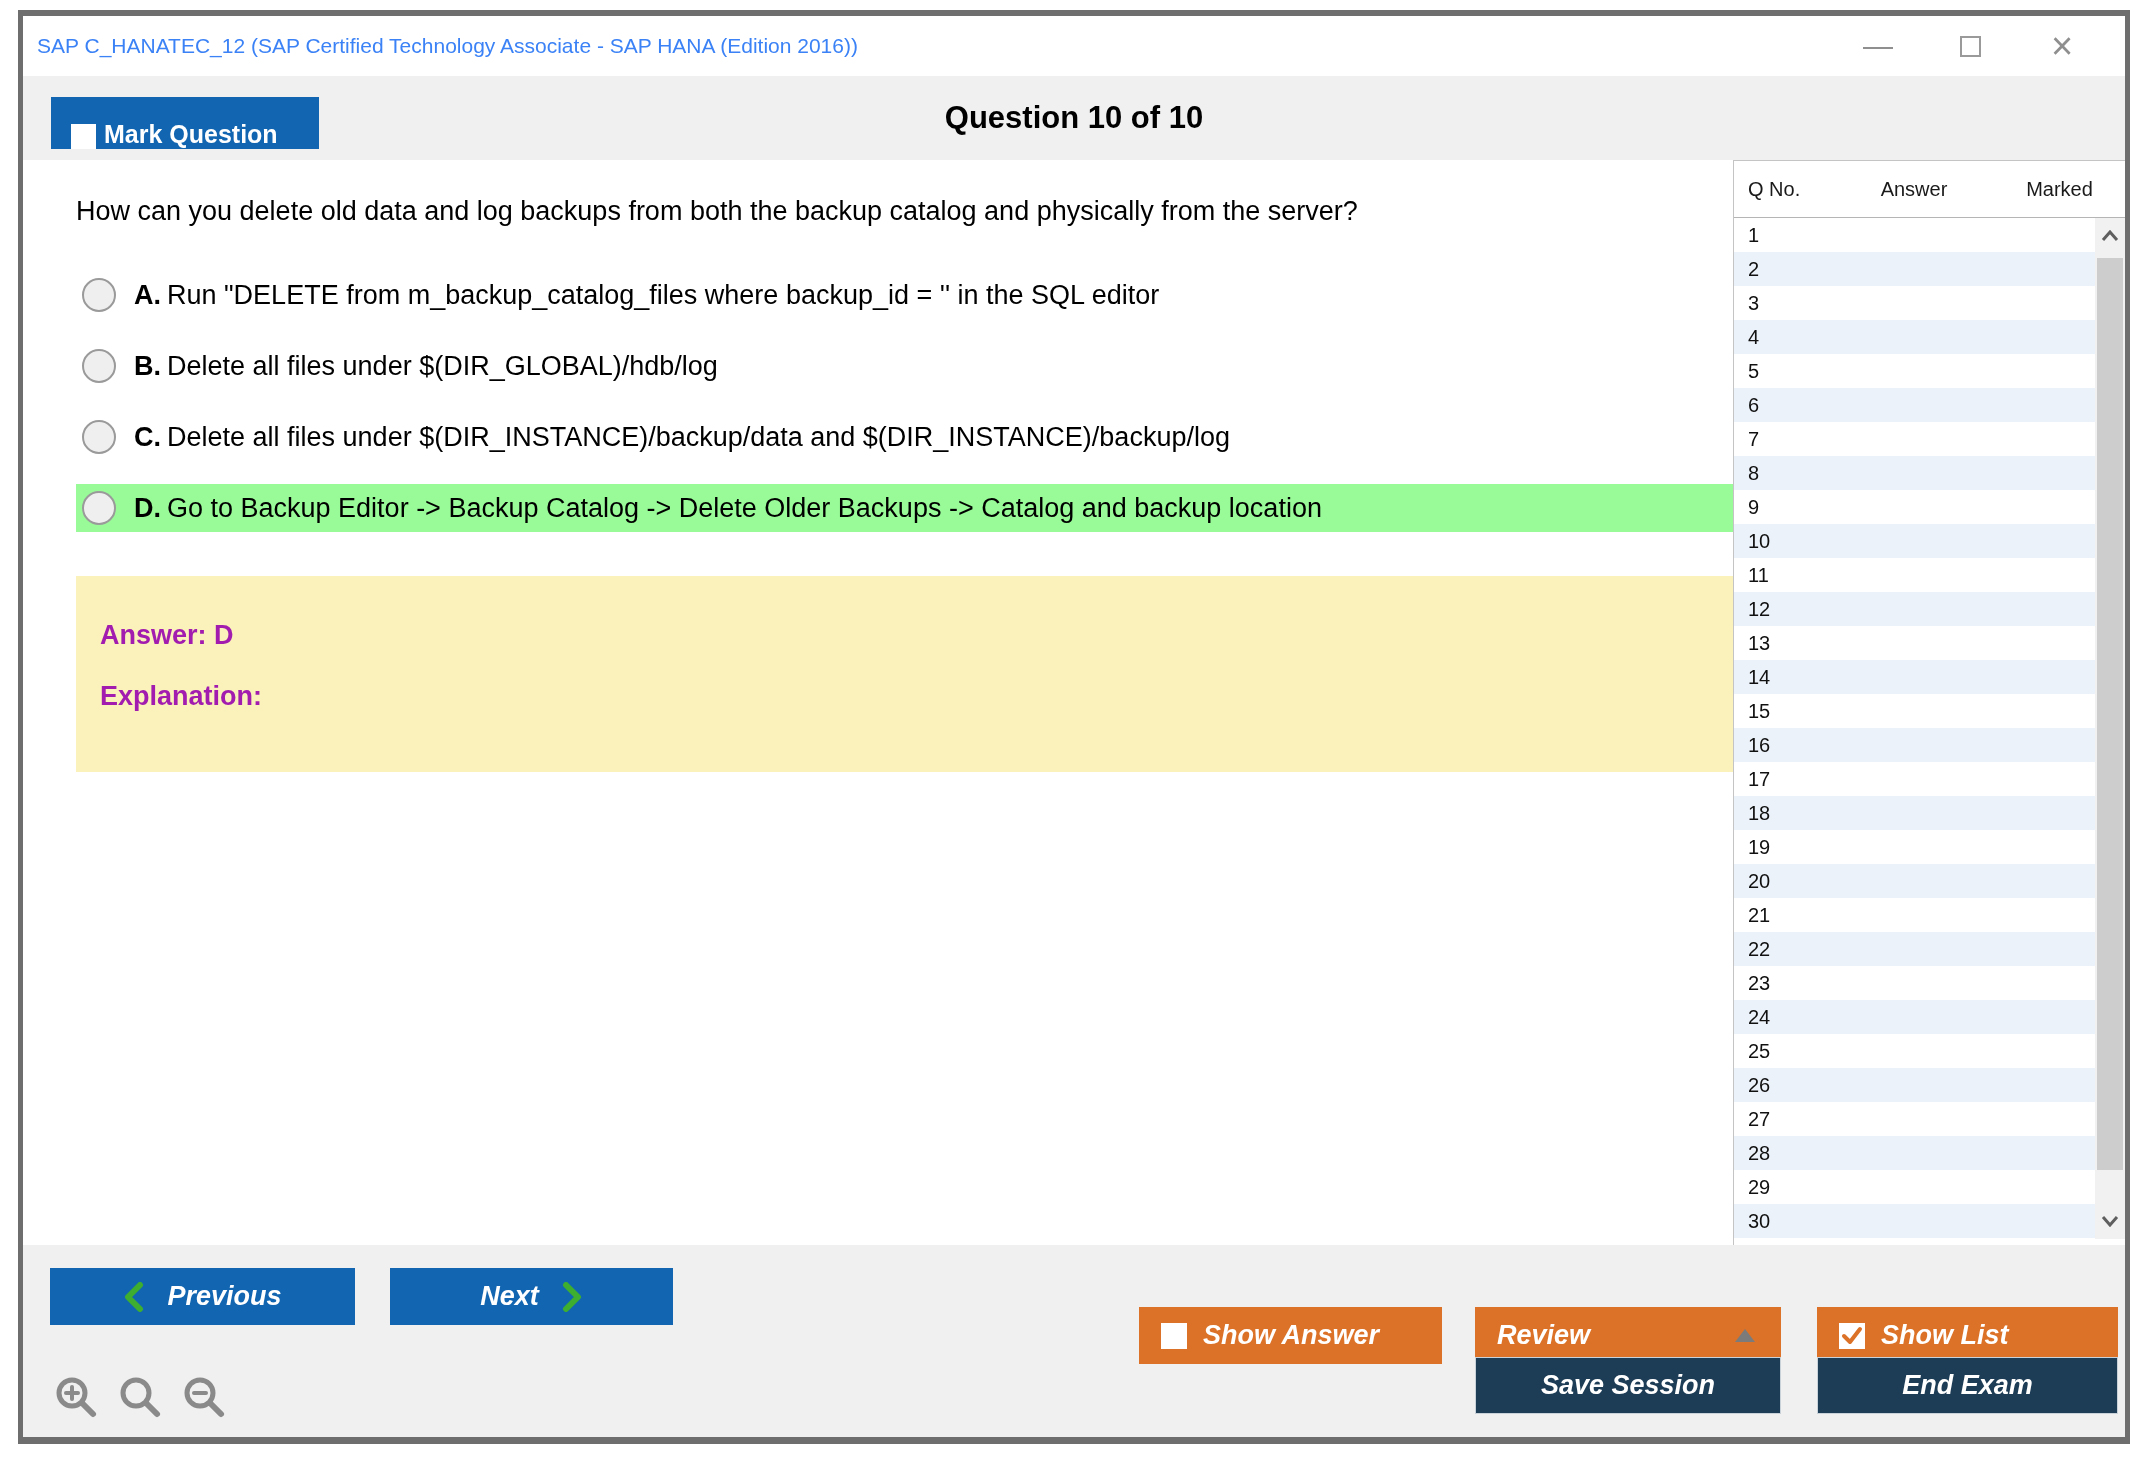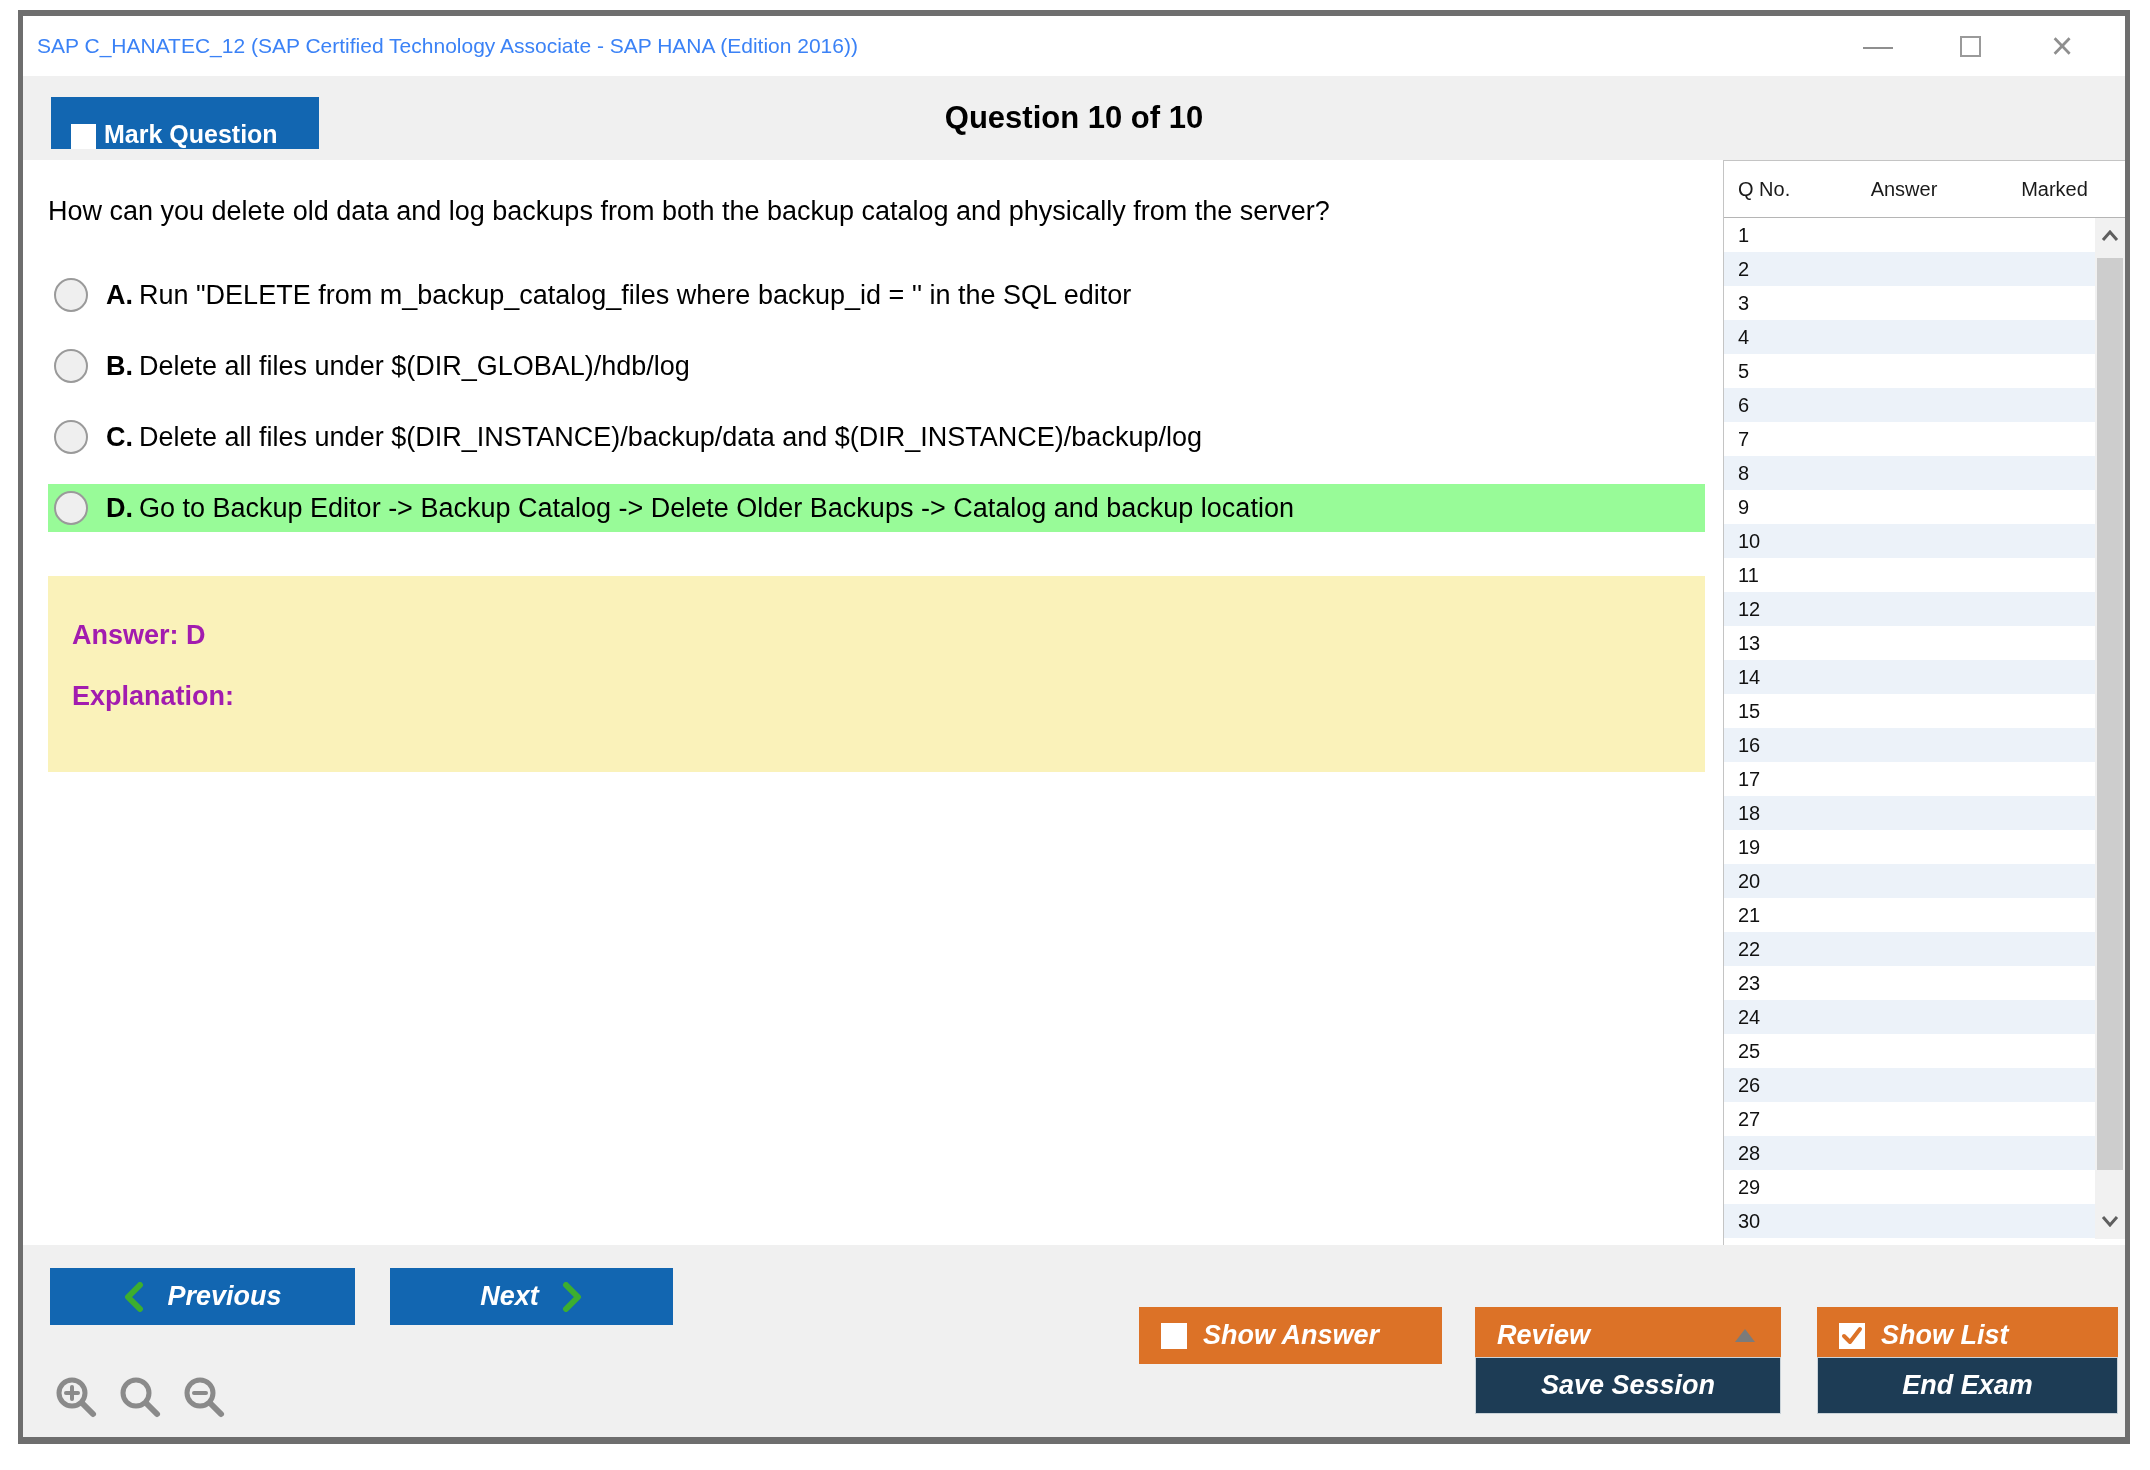--- a/index.html
+++ b/index.html
@@ -28,21 +28,21 @@
   .mark-btn { position:absolute; left:28px; top:21px; width:268px; height:52px;
     background:var(--blue); display:flex; align-items:flex-end; padding-left:20px; gap:8px; cursor:pointer; }
   .mark-btn .cb { width:25px; height:25px; background:#ffffff; flex:none; }
   .mark-btn .lbl { color:#ffffff; font-size:25px; font-weight:bold; }
   .q-counter { position:absolute; left:0; right:0; top:0; height:84px;
     display:flex; align-items:center; justify-content:center;
     font-size:31px; font-weight:bold; color:#000; pointer-events:none; }
 
   
   .content { display:flex; height:1085px; }
-  .main { flex:1; padding:36px 0 12px 25px; }
+  .main { flex:1; padding:36px 0 12px 25px;margin-left:28px; }
   .question-text { font-size:27px; color:#000; margin-bottom:44px; }
 
   .option { display:flex; align-items:center; gap:18px; width:1657px;
             padding:7px 10px 7px 6px; margin-bottom:23px; }
   .option.highlighted { background:var(--green); }
   .radio { width:34px; height:34px; border-radius:50%; background:#efefef;
            border:2px solid #9a9a9a; flex:none; cursor:pointer; }
   .opt-text { font-size:27px; color:#000; }
   .opt-text b { margin-right:6px; }
 

